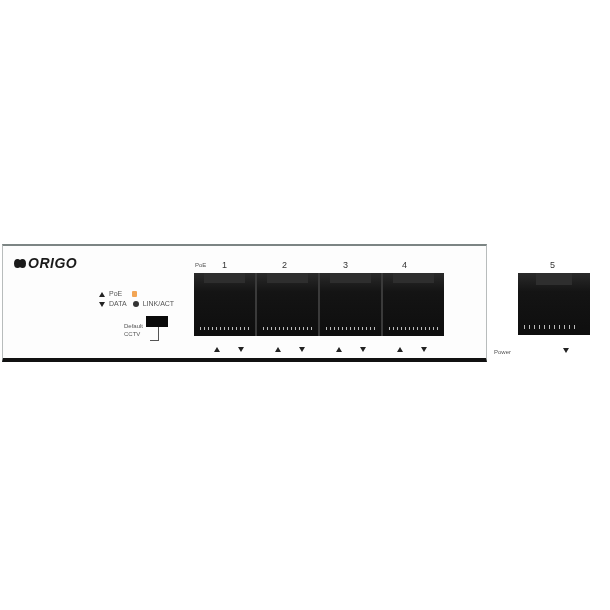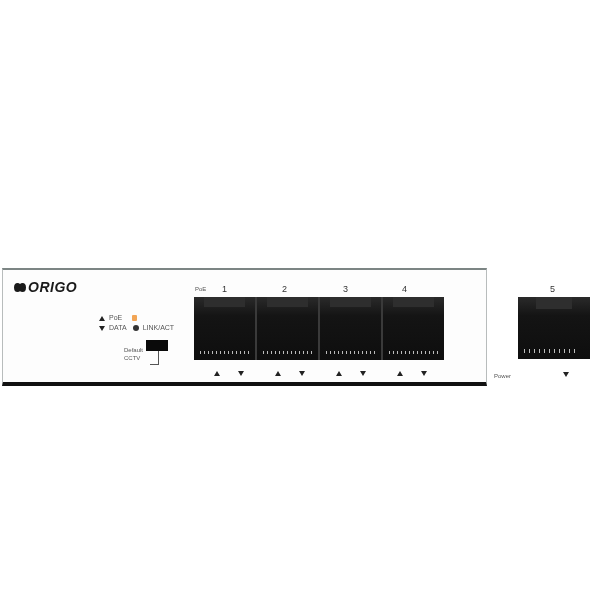--- a/index.html
+++ b/index.html
@@ -1,17 +1,17 @@
 <!DOCTYPE html>
 <html><head>
 <meta charset="utf-8">
 <style>
   html,body{margin:0;padding:0;}
   body{width:610px;height:610px;background:#ffffff;position:relative;overflow:hidden;font-family:"Liberation Sans",sans-serif;}
-  .panel{position:absolute;left:2px;top:244px;width:485px;height:118px;background:#fdfdfd;border-top:2px solid #7c8584;border-left:1px solid #b8bcbc;border-right:1px solid #b8bcbc;border-bottom:4px solid #111;box-sizing:border-box;margin-top:24px;}
+  .panel{position:absolute;left:2px;top:244px;width:485px;height:118px;background:#fdfdfd;border-top:2px solid #7c8584;border-left:1px solid #b8bcbc;border-right:1px solid #b8bcbc;border-bottom:4px solid #111;box-sizing:border-box;}
   .logo{position:absolute;left:11px;top:9px;font-weight:bold;font-style:italic;font-size:14px;letter-spacing:0.5px;color:#1a1a1a;display:flex;align-items:center;gap:2px;}
   .logo-mark{display:inline-block;width:12px;height:9px;position:relative;}
   .logo-mark:before,.logo-mark:after{content:"";position:absolute;top:0;width:7px;height:9px;border-radius:50%;background:#1a1a1a;}
   .logo-mark:before{left:0;}
   .logo-mark:after{left:5px;}
   .legend{position:absolute;left:96px;top:43px;font-size:7px;color:#555;line-height:10px;}
   .legend-row{display:flex;align-items:center;gap:4px;height:10px;}
   .tri-up{width:0;height:0;border-left:3px solid transparent;border-right:3px solid transparent;border-bottom:5px solid #222;display:inline-block;}
   .tri-down{width:0;height:0;border-left:3px solid transparent;border-right:3px solid transparent;border-top:5px solid #222;display:inline-block;}
   .led-orange{width:5px;height:6px;background:#f2a555;border-radius:1px;display:inline-block;margin-left:6px;}

